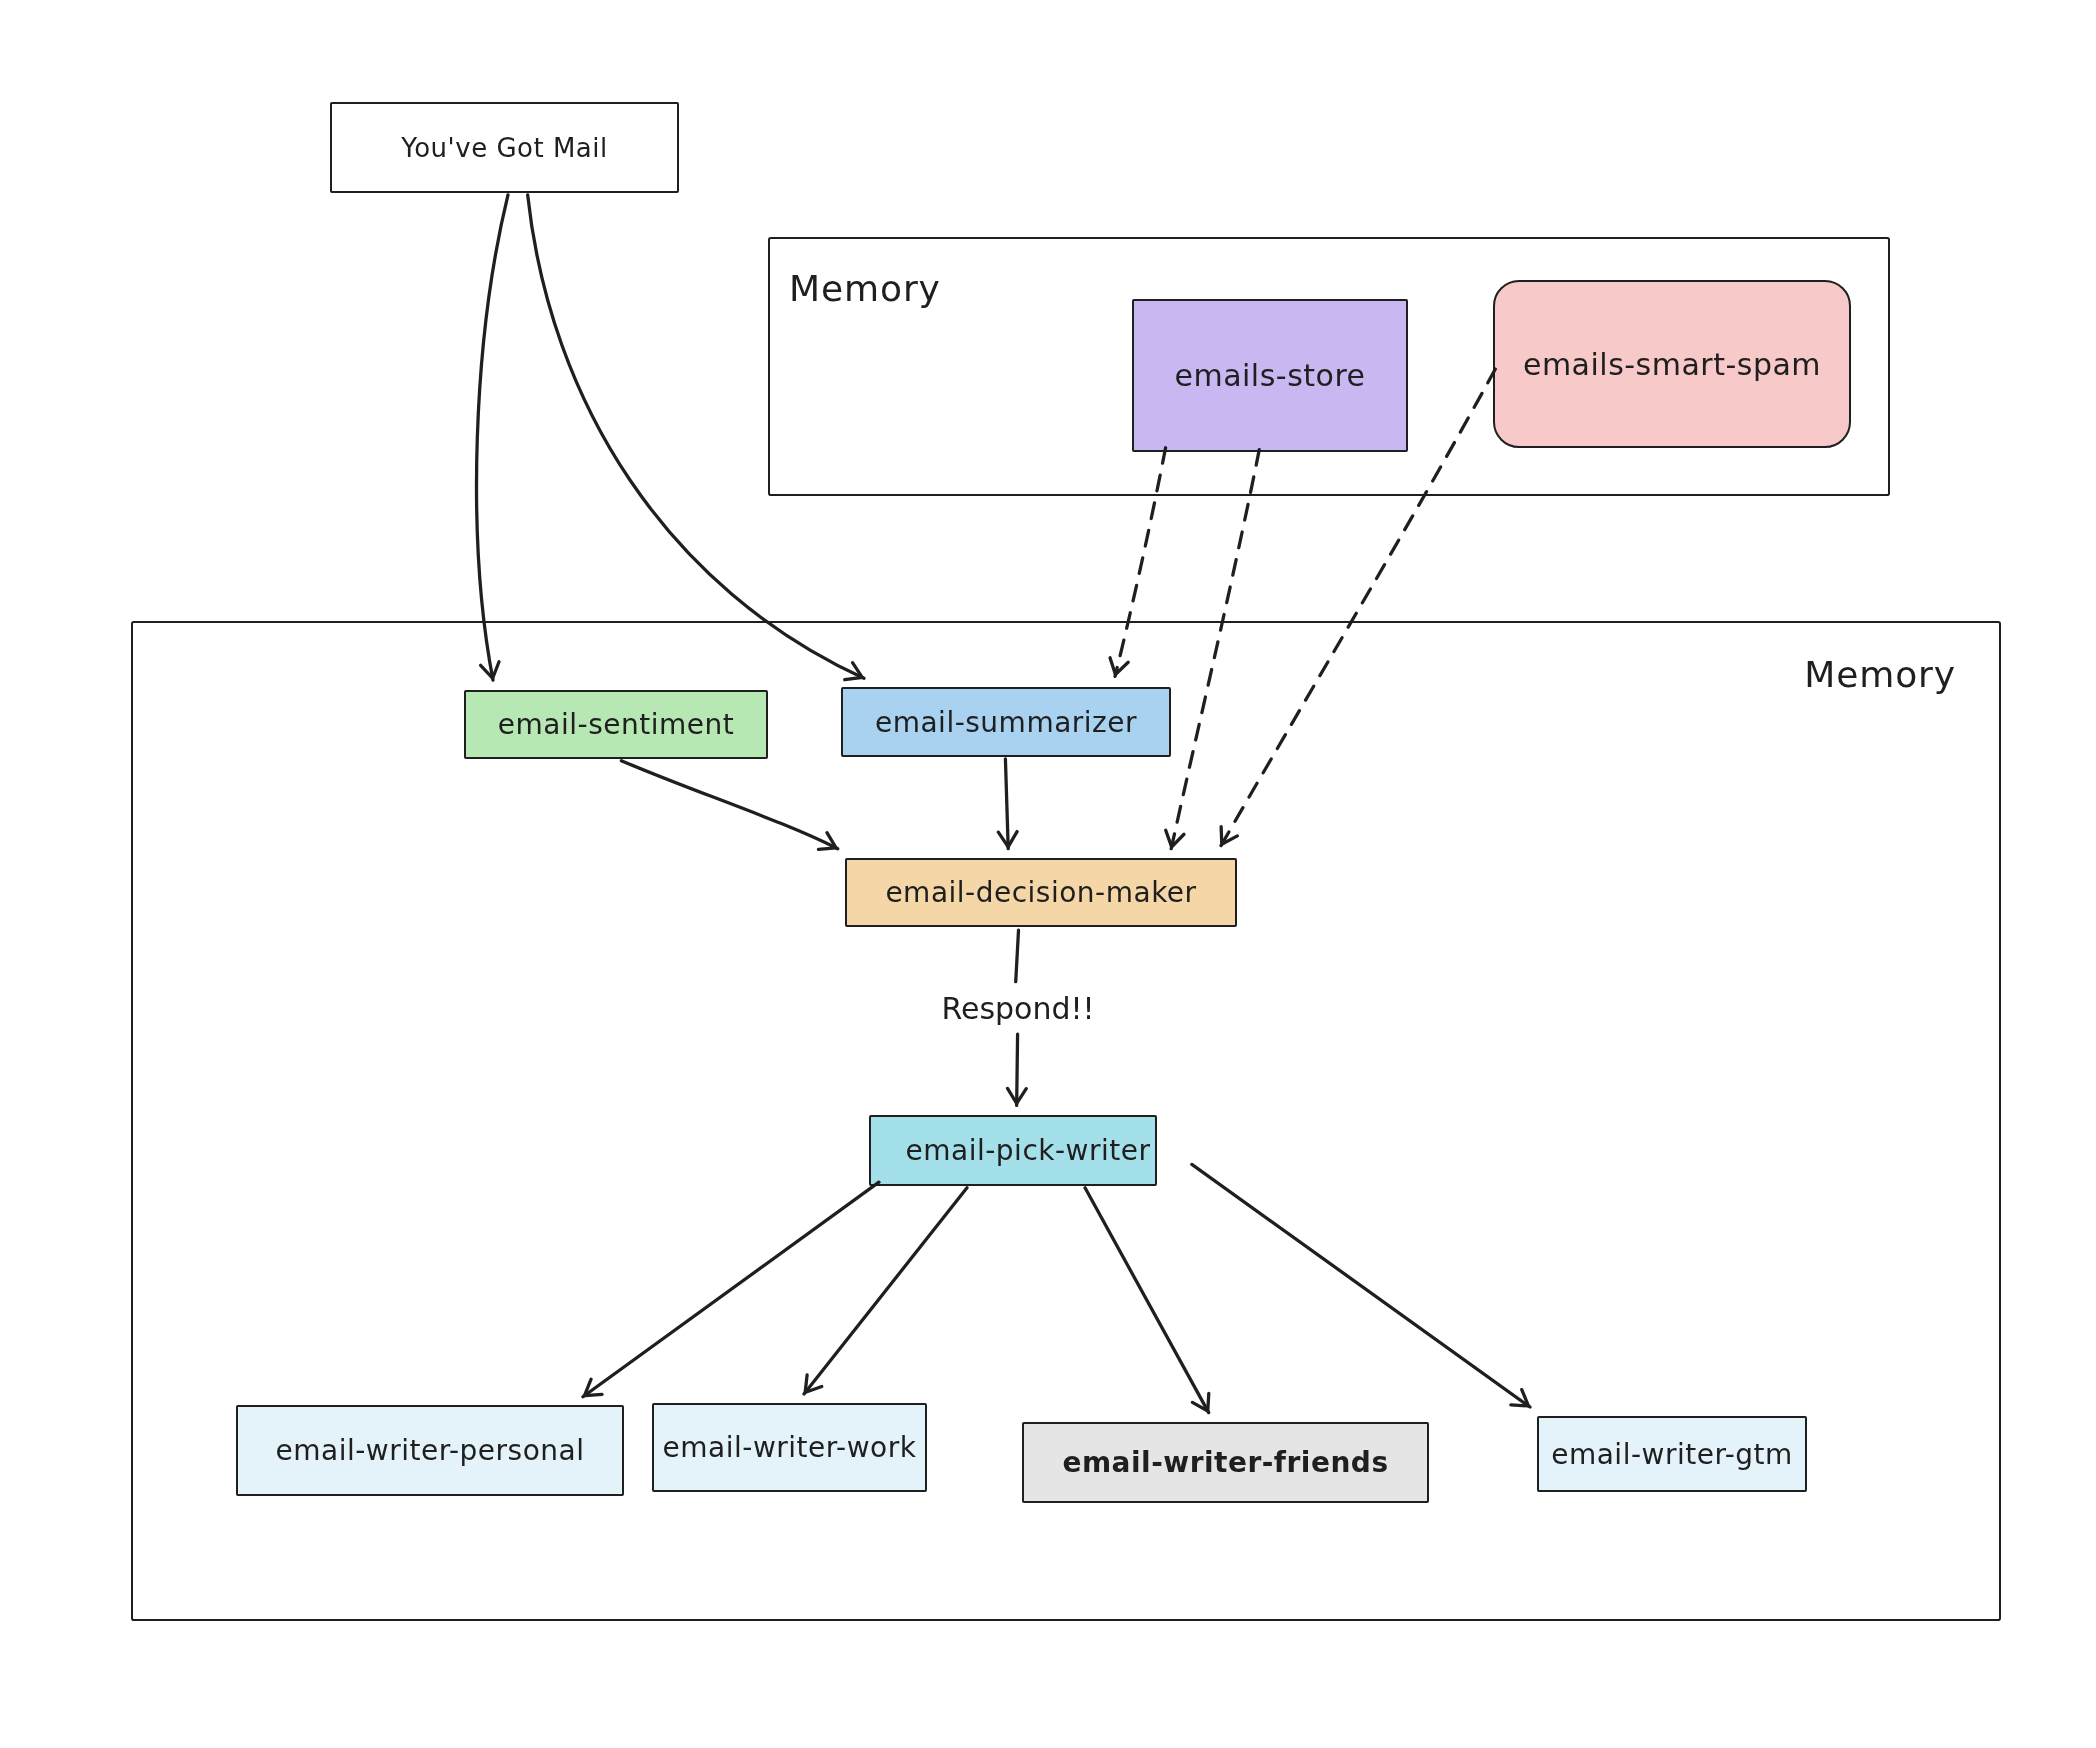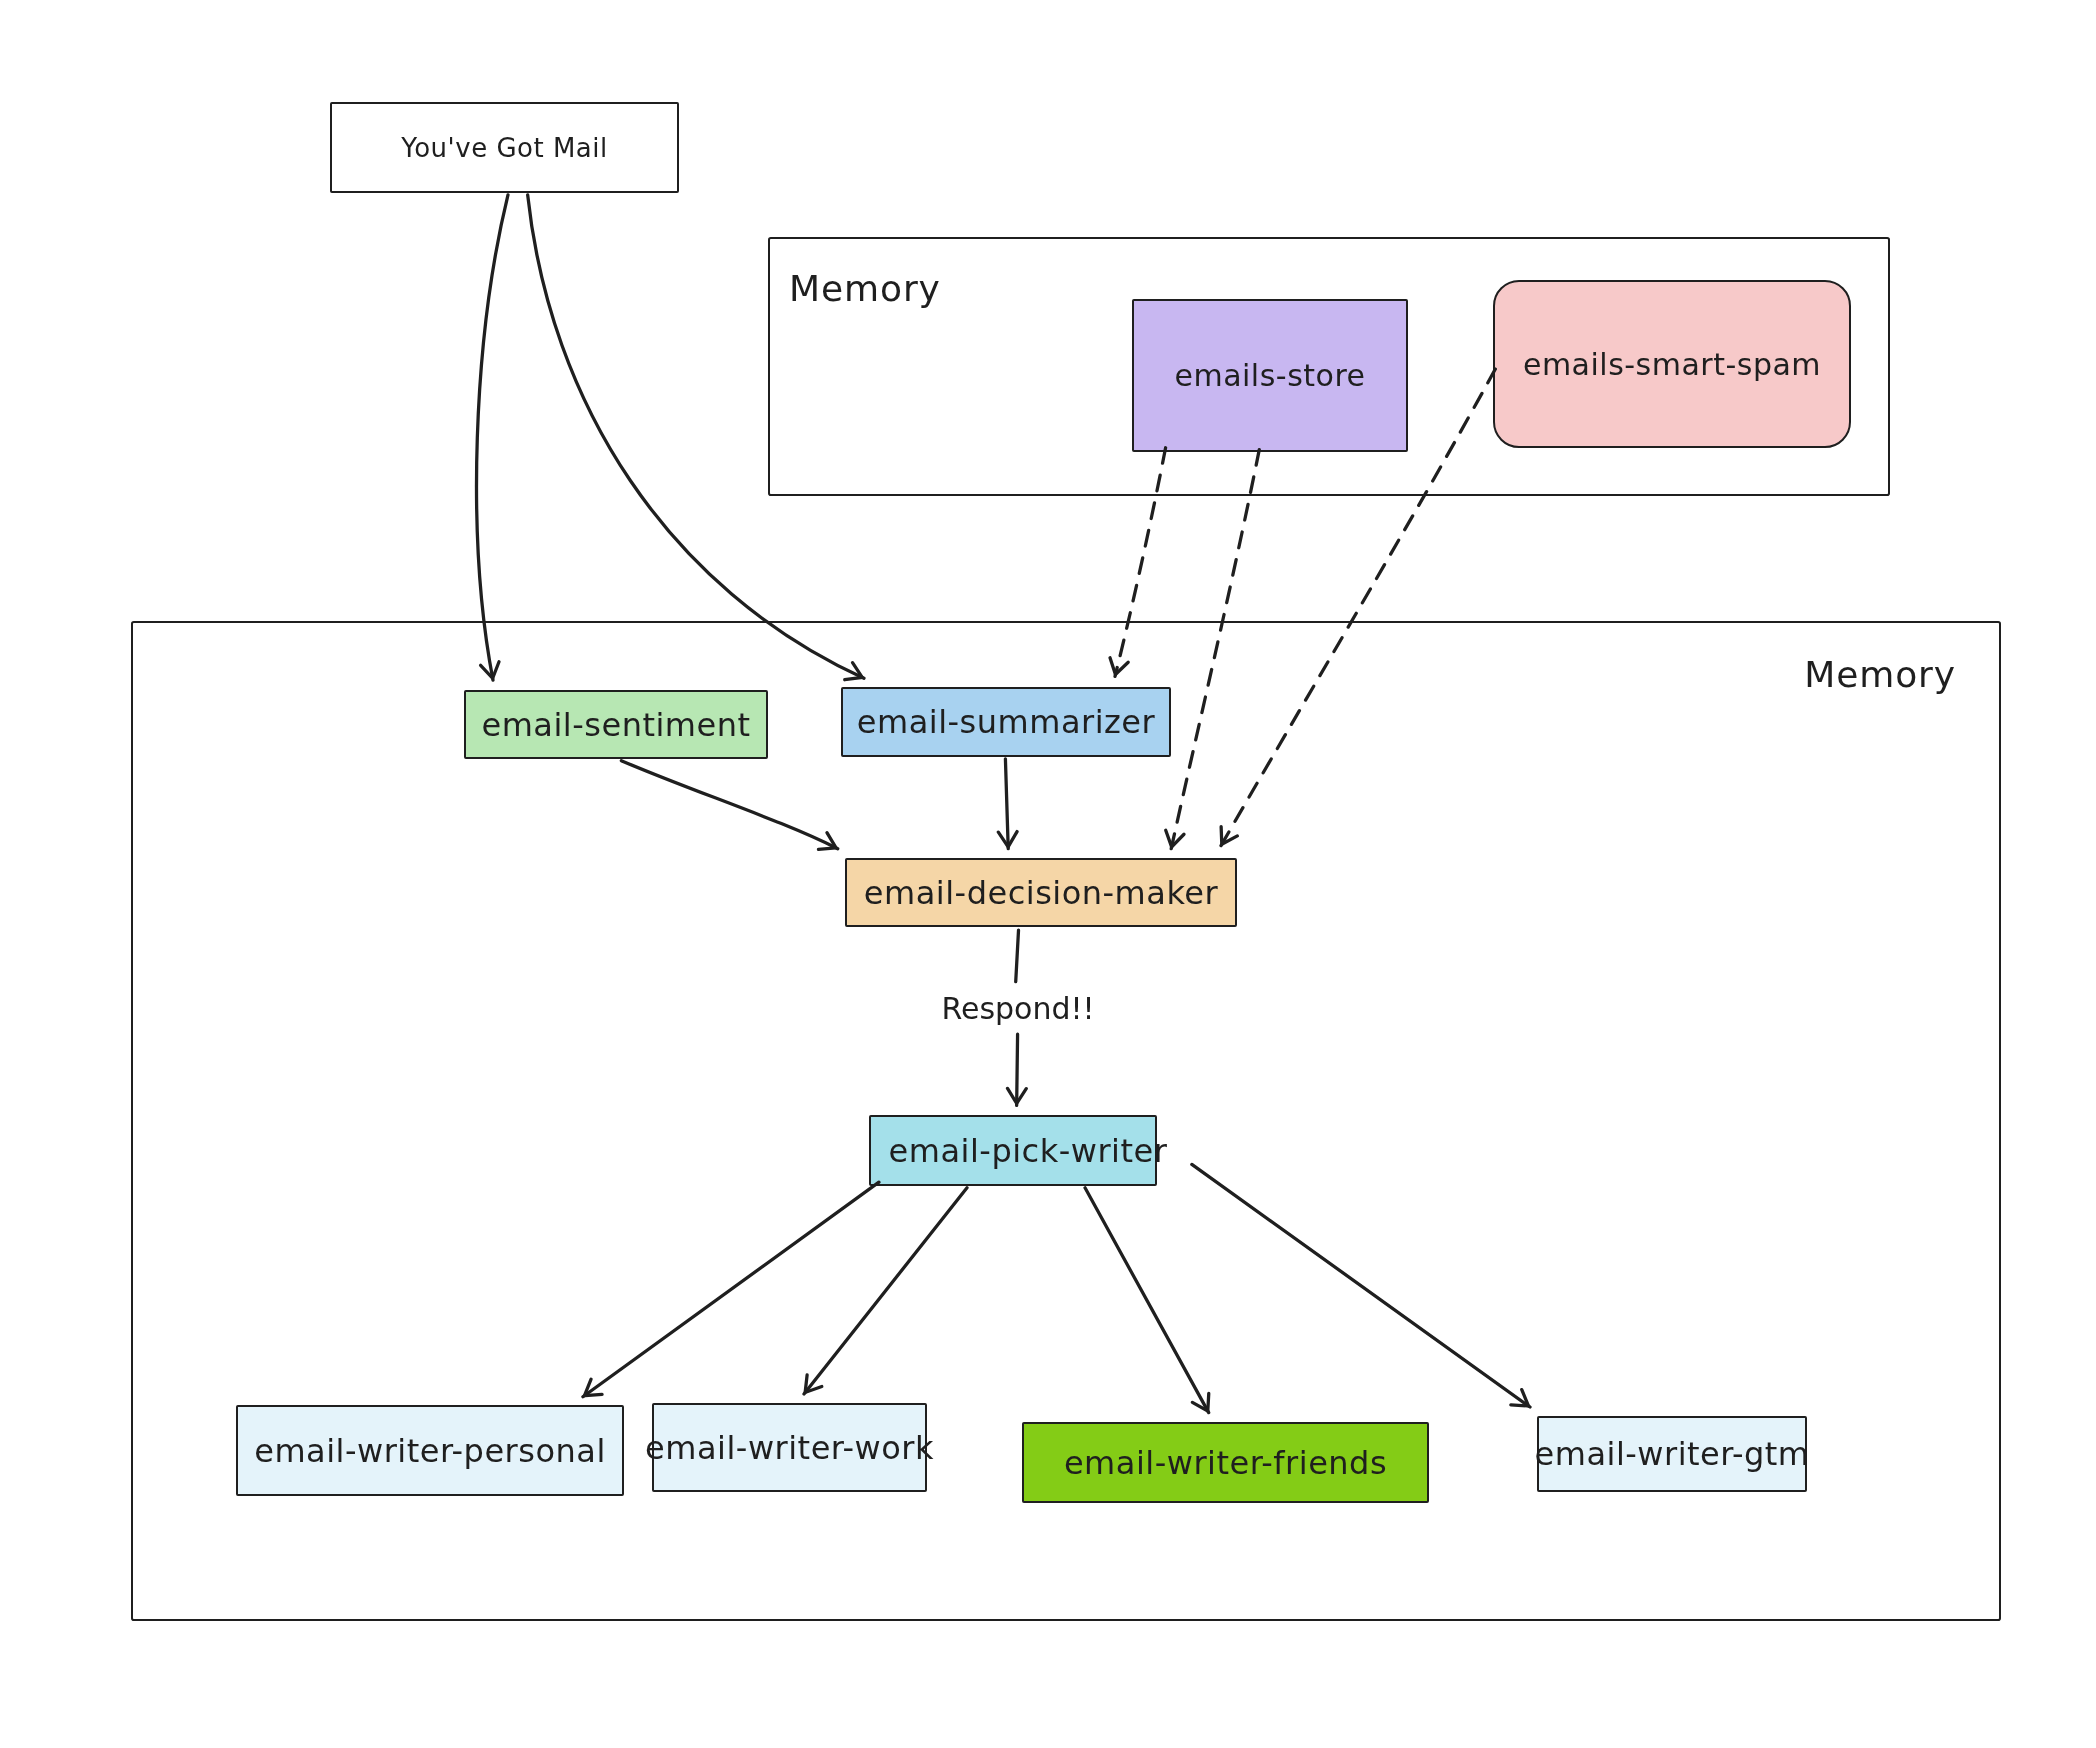--- a/index.html
+++ b/index.html
@@ -31,21 +31,21 @@
   #label-memory { left: 789px; top: 268px; }
   #label-pipes  { left: 1745px; top: 654px; width: 211px; text-align: right; }
   
   .node {
     position: absolute;
     display: flex;
     align-items: center;
     justify-content: center;
     border: 2.8px solid #1f1f1f;
     border-radius: 1.9px;
-    font-size: 32px;
+    font-size: 28px;
     letter-spacing: 0.5px;
     white-space: nowrap;
     box-sizing: border-box;
     background: #ffffff;
   }
   #n-ygm        { left: 330px;  top: 102px;  width: 349px; height: 91px;  font-size: 26px; }
   #n-store      { left: 1132px; top: 291px;  width: 276px; height: 153px; font-size: 30px; margin-top: 8px; }
   #n-spam       { left: 1493px; top: 280px;  width: 358px; height: 168px; font-size: 30px; }
   #n-sentiment  { left: 464px;  top: 690px;  width: 304px; height: 69px; }
   #n-summarizer { left: 841px;  top: 687px;  width: 330px; height: 70px; }
@@ -106,21 +106,21 @@
   </div>
   <div class="node" id="n-pick" style="background-color: rgb(164, 224, 234);">
     <span>email-pick-writer</span>
   </div>
   <div class="node" id="n-personal" style="background-color: rgb(228, 243, 250);">
     <span>email-writer-personal</span>
   </div>
   <div class="node" id="n-work" style="background-color: rgb(228, 243, 250);">
     <span>email-writer-work</span>
   </div>
-  <div class="node" id="n-friends" style="background-color: #84cc16;">
+  <div class="node" id="n-friends" style="background-color: #e5e5e5; font-weight: bold;">
     <span>email-writer-friends</span>
   </div>
   <div class="node" id="n-gtm" style="background-color: rgb(228, 243, 250);">
     <span>email-writer-gtm</span>
   </div>
 
   <div class="edge-label" id="label-respond">Respond!!</div>
 
   <svg id="edges" viewBox="0 0 2238 1866" xmlns="http://www.w3.org/2000/svg">
     <defs>

